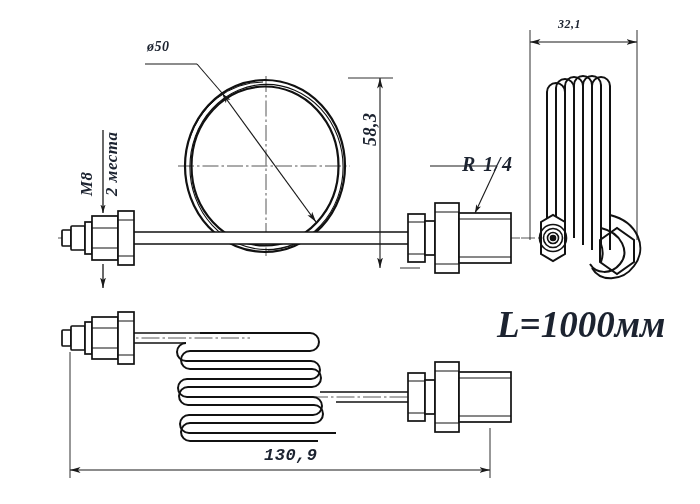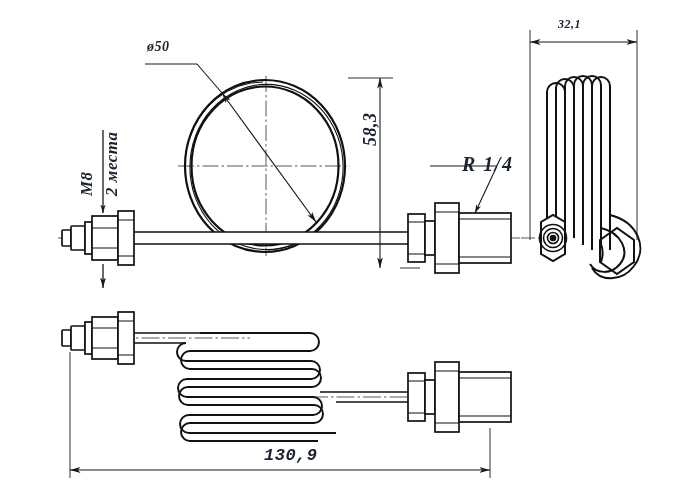--- a/index.html
+++ b/index.html
@@ -240,14 +240,15 @@
     </g>
   </svg>
 
   <div class="lbl lbl-dia50">ø50</div>
   <div class="lbl lbl-583">58,3</div>
   <div class="lbl lbl-r14">R 1/4</div>
   <div class="lbl lbl-321">32,1</div>
   <div class="lbl lbl-m8">M8</div>
   <div class="lbl lbl-2mesta">2 места</div>
   <div class="lbl lbl-1309">130,9</div>
+  <div class="lbl lbl-len">L=1000мм</div>
 
 </div>
 
 </body></html>

